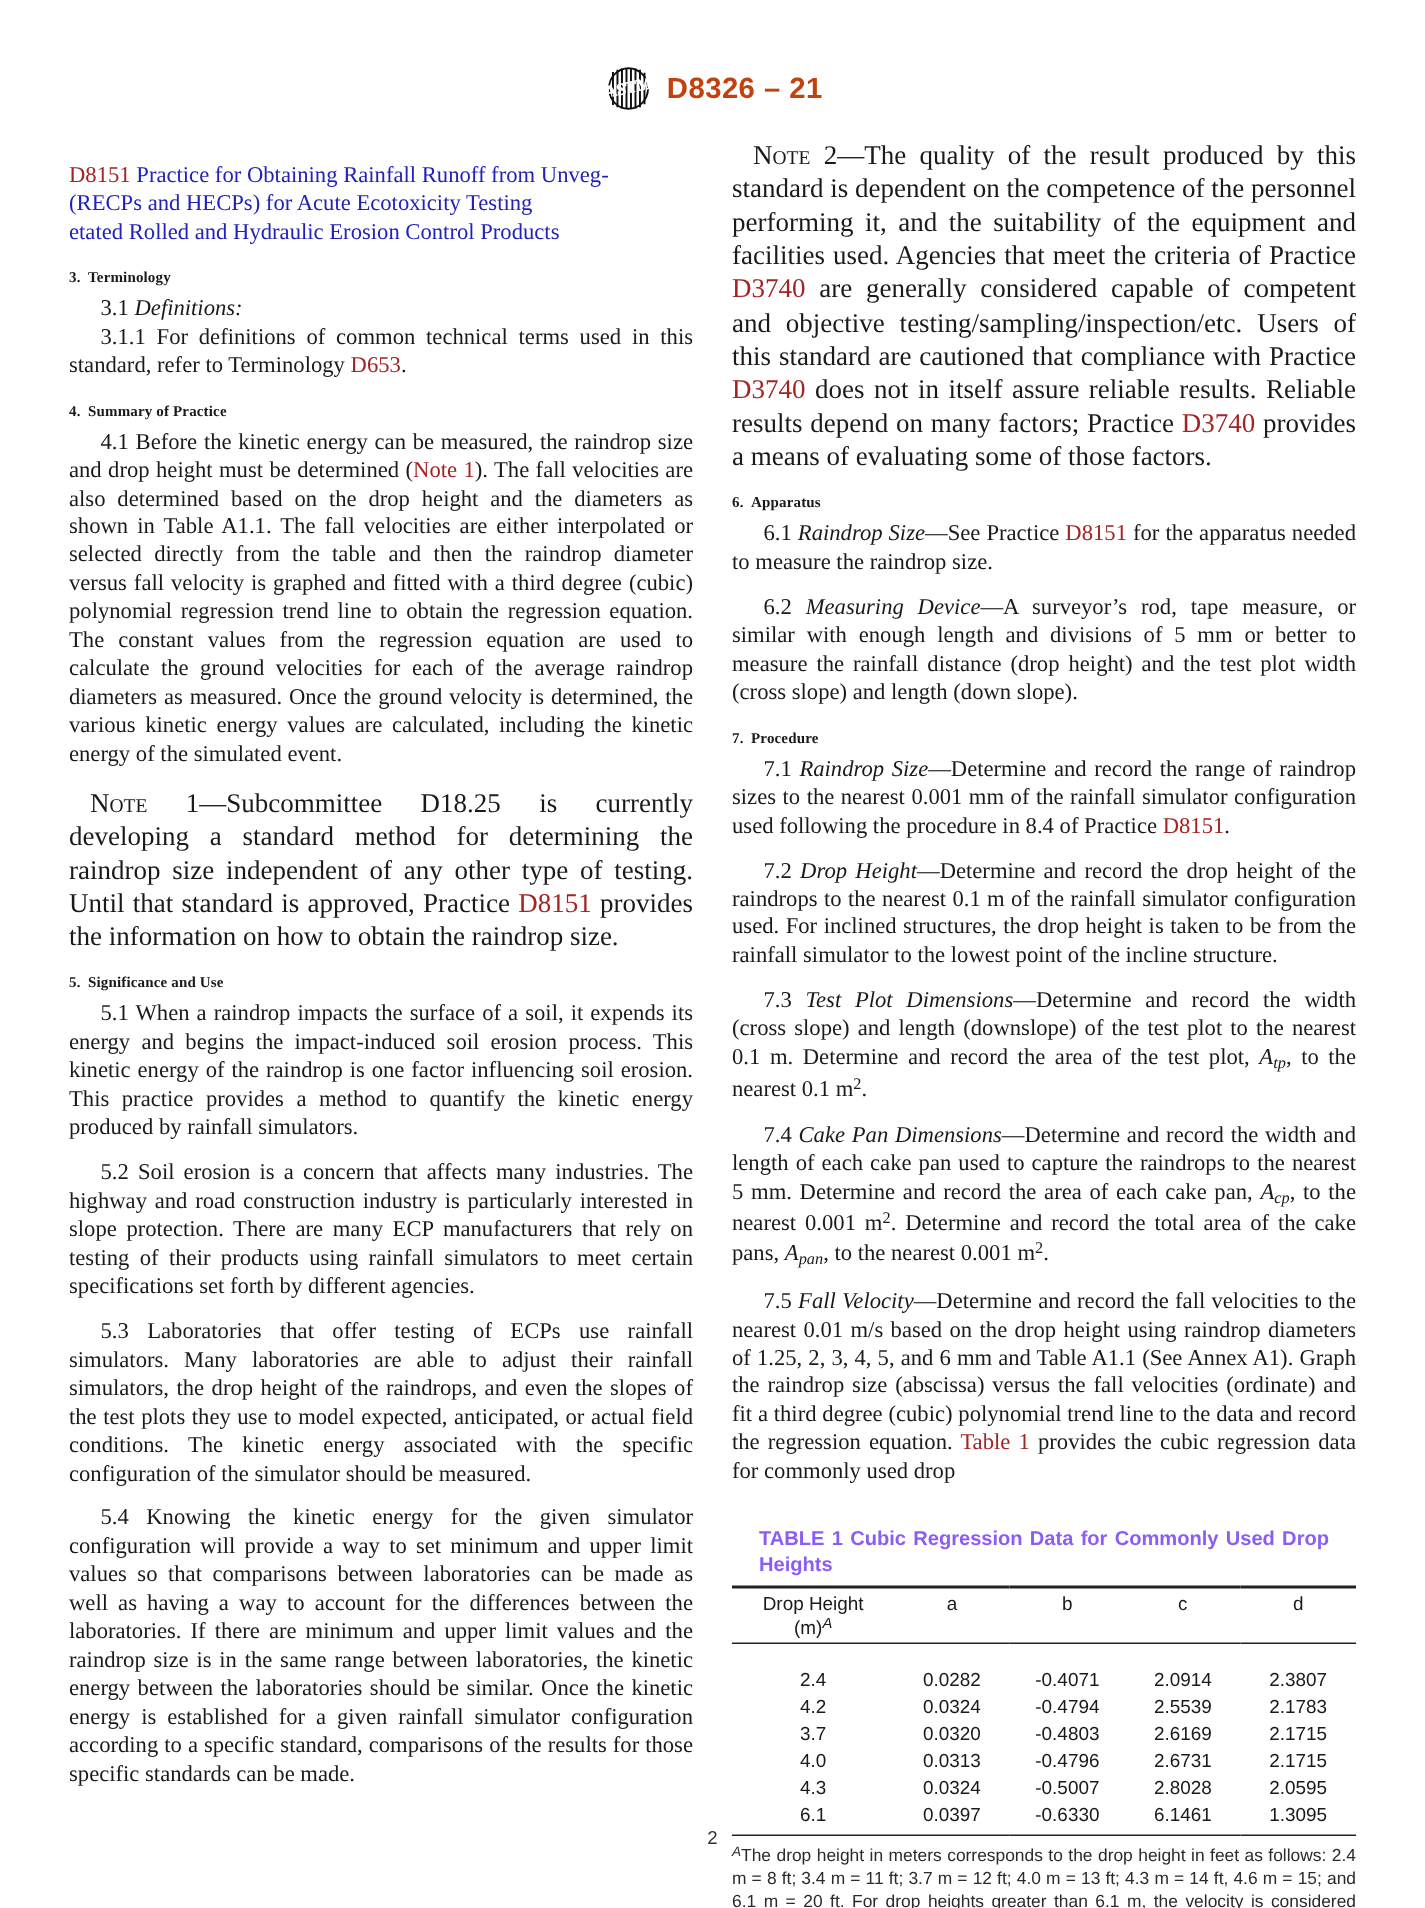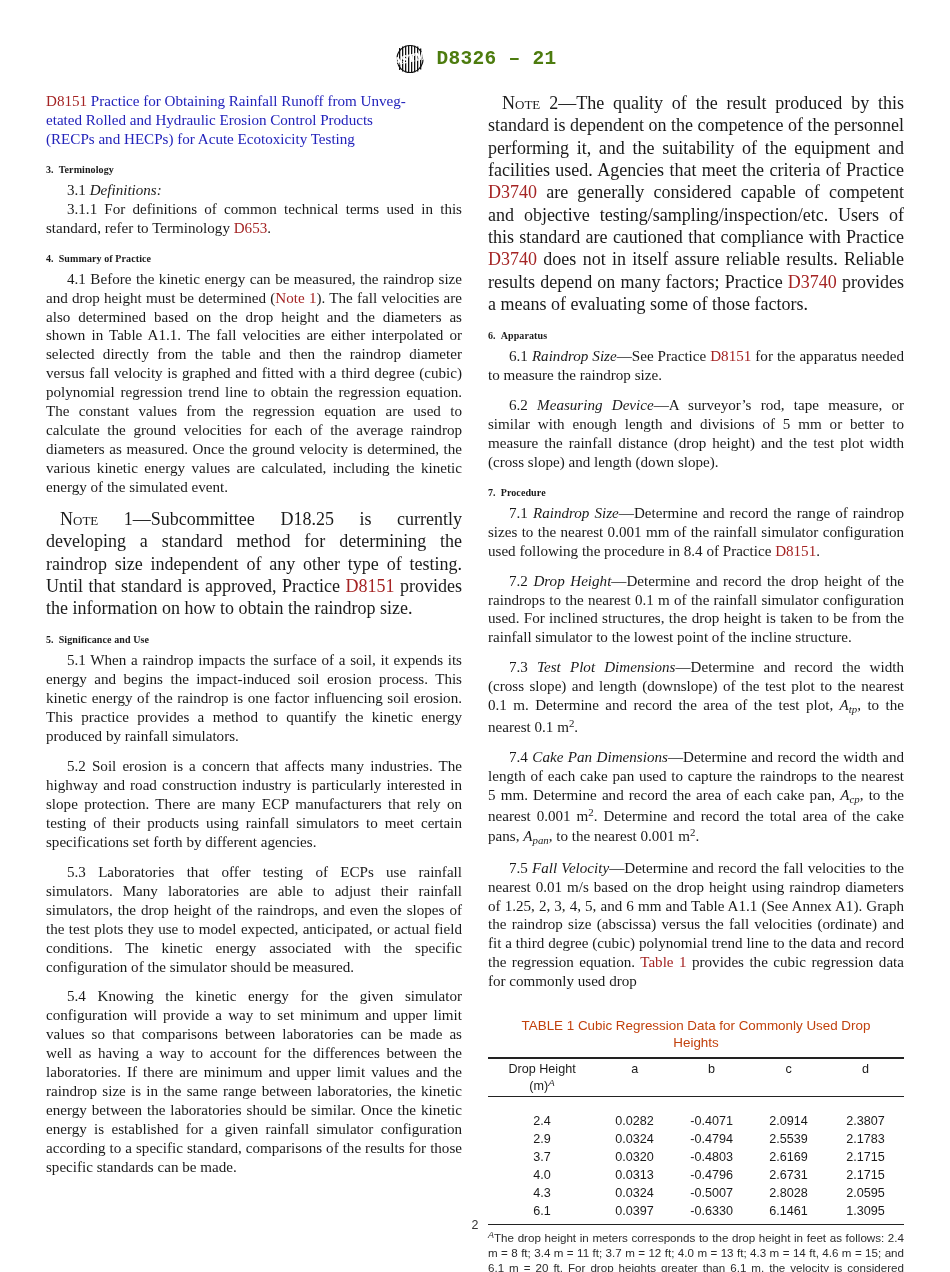--- a/index.html
+++ b/index.html
@@ -34,25 +34,25 @@
     align-items: center;
     justify-content: center;
     gap: 9px;
   }
   .astm-logo {
     width: 34px;
     height: 30px;
     display: block;
   }
   .doc-designation {
-    font-family: Liberation Mono, monospace;
+    font-family: Liberation Sans, sans-serif;
     font-weight: bold;
     font-size: 19.5px;
     letter-spacing: 0.3px;
-    color: #4d7c0f;
+    color: #c2410c;
     white-space: nowrap;
   }
 
   
   .col {
     position: absolute;
     top: 92px;
     width: 416px;
     font-size: 15.1px;
     line-height: 1.255;
@@ -65,20 +65,21 @@
   .col-right { left: 488px; }
 
   p { margin: 0; }
 
   .ref-block {
     color: #2222bb;
     text-align: justify;
     text-indent: 0;
     padding-left: 0;
     margin-bottom: 15px;
+    margin-top: 16px;
   }
   .ref-block .hang {
     display: block;
     padding-left: 22px;
     text-indent: -22px;
   }
   .ref-id { color: #a42323; }
 
   h2.sec-head {
     font-size: 10px;
@@ -116,25 +117,24 @@
   sub.v { font-style: italic; font-size: 0.72em; vertical-align: -0.28em; }
   sup.v { font-size: 0.72em; vertical-align: 0.45em; }
 
   
   .table-wrap {
     margin-top: 26px;
     font-family: "Liberation Sans", "DejaVu Sans", sans-serif;
   }
   .table-title {
     font-size: 13.4px;
-    font-weight: normal;
-    text-align: center;
+    font-weight: bold;
     line-height: 1.28;
     margin: 0 18px 5px 18px;
-    color: #c2410c;
+    color: #8b5cf6;
   }
   table.data {
     border-collapse: collapse;
     width: 100%;
     font-size: 12.6px;
     color: #1a1a1a;
   }
   table.data thead th {
     font-weight: normal;
     padding: 3px 0 2px 0;
@@ -212,22 +212,22 @@
     </svg>
     <span class="doc-designation">D8326 – 21</span>
   </div>
 
   <div class="col col-left">
 
     <div class="ref-block">
       <span class="hang">
         <span class="ref-id">D8151</span><span> Practice for Obtaining Rainfall Runoff from Unveg-</span>
       </span>
+      <span class="hang">(RECPs and HECPs) for Acute Ecotoxicity Testing</span>
       <span class="hang">etated Rolled and Hydraulic Erosion Control Products</span>
-      <span class="hang">(RECPs and HECPs) for Acute Ecotoxicity Testing</span>
     </div>
 
     <h2 class="sec-head">
       <span class="sec-num">3.</span><span>Terminology</span>
     </h2>
 
     <p class="para tight">
       <span>3.1</span>
       <span class="it">Definitions:</span>
     </p>
@@ -337,21 +337,21 @@
         </thead>
         <tbody id="t1-body">
             <tr>
               <td class="c-dh">2.4</td>
               <td class="c-a">0.0282</td>
               <td class="c-b">-0.4071</td>
               <td class="c-c">2.0914</td>
               <td class="c-d">2.3807</td>
             </tr>
             <tr>
-              <td class="c-dh">2.9</td>
+              <td class="c-dh">4.2</td>
               <td class="c-a">0.0324</td>
               <td class="c-b">-0.4794</td>
               <td class="c-c">2.5539</td>
               <td class="c-d">2.1783</td>
             </tr>
             <tr>
               <td class="c-dh">3.7</td>
               <td class="c-a">0.0320</td>
               <td class="c-b">-0.4803</td>
               <td class="c-c">2.6169</td>

